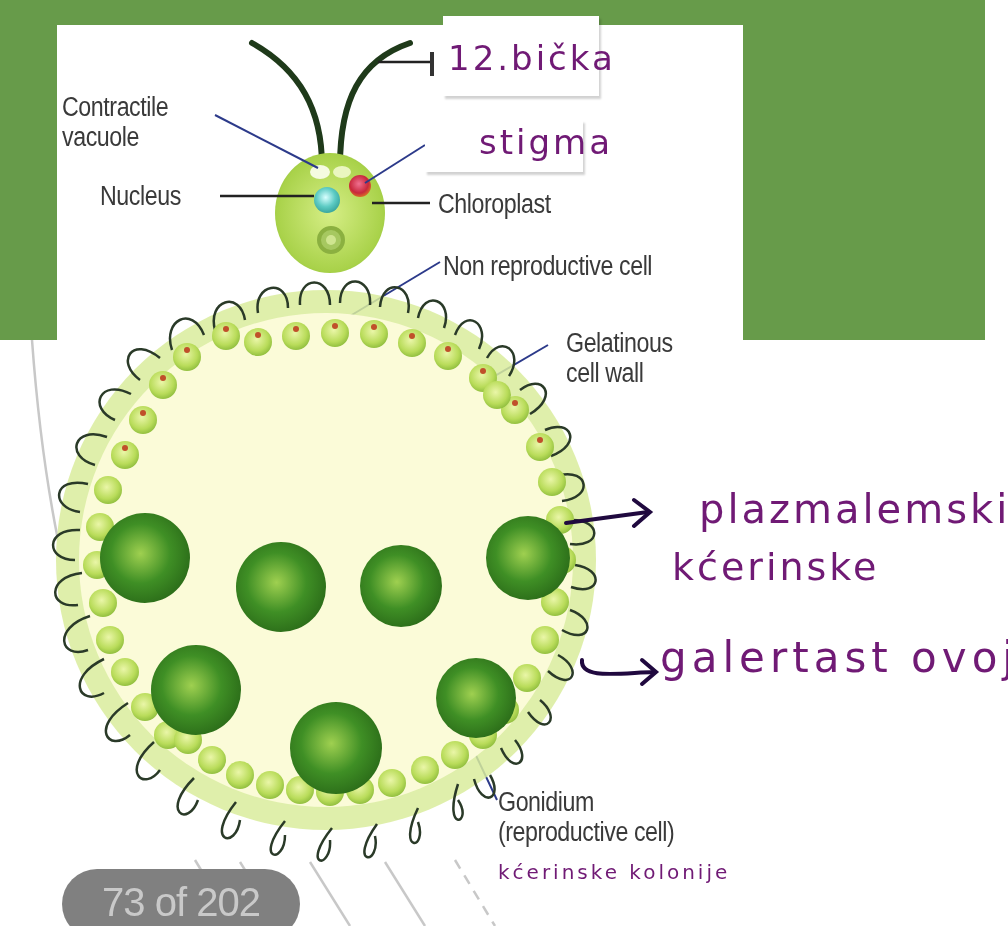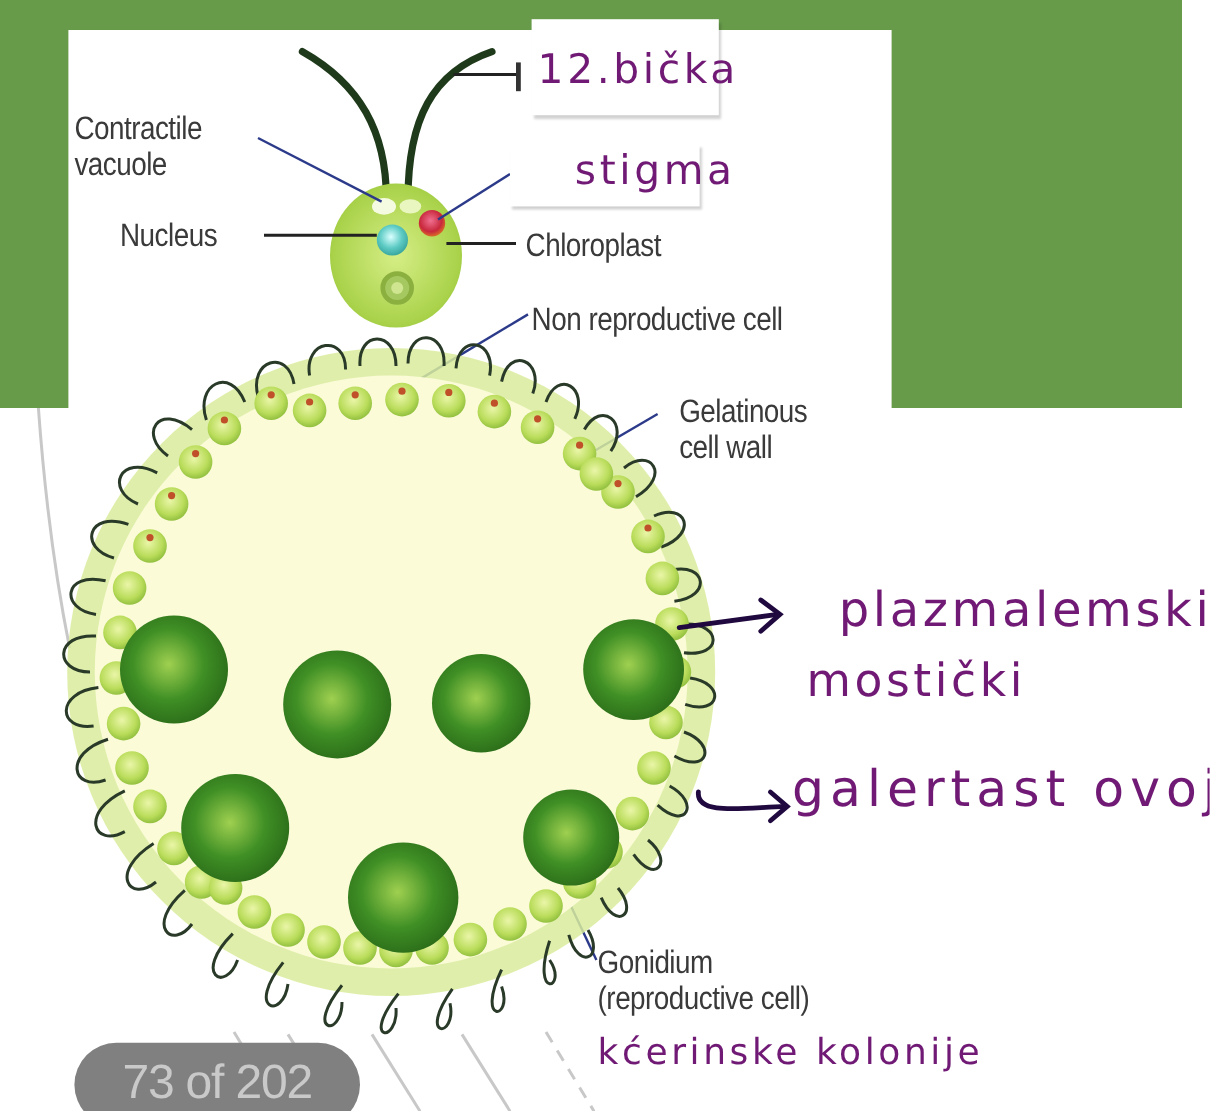--- a/index.html
+++ b/index.html
@@ -225,17 +225,17 @@
   <div>(reproductive cell)</div>
 </div>
 
 <div class="note-box" style="left:443px; top:16px; width:156px; height:80px;"></div>
 <div class="hand" style="left:448px; top:38px; font-size:34px;">12.bička</div>
 
 <div class="note-box" style="left:425px; top:120px; width:158px; height:52px;"></div>
 <div class="hand" style="left:443px; top:122px; font-size:34px;margin-left:36px;">stigma</div>
 
 <div class="hand" style="left:655px; top:486px; font-size:40px;margin-left:44px;">plazmalemski</div>
-<div class="hand" style="left:672px; top:545px; font-size:38px;">mostički</div>
+<div class="hand" style="left:672px; top:545px; font-size:38px;">kćerinske</div>
 <div class="hand" style="left:660px; top:633px; font-size:42px; letter-spacing:5px;">galertast ovoj</div>
-<div class="hand" style="left:498px; top:860px; font-size:30px;">kćerinske kolonije</div>
+<div class="hand" style="left:498px; top:860px; font-size:20px;">kćerinske kolonije</div>
 
 <div class="page-pill">73 of 202</div>
 
 </body></html>

